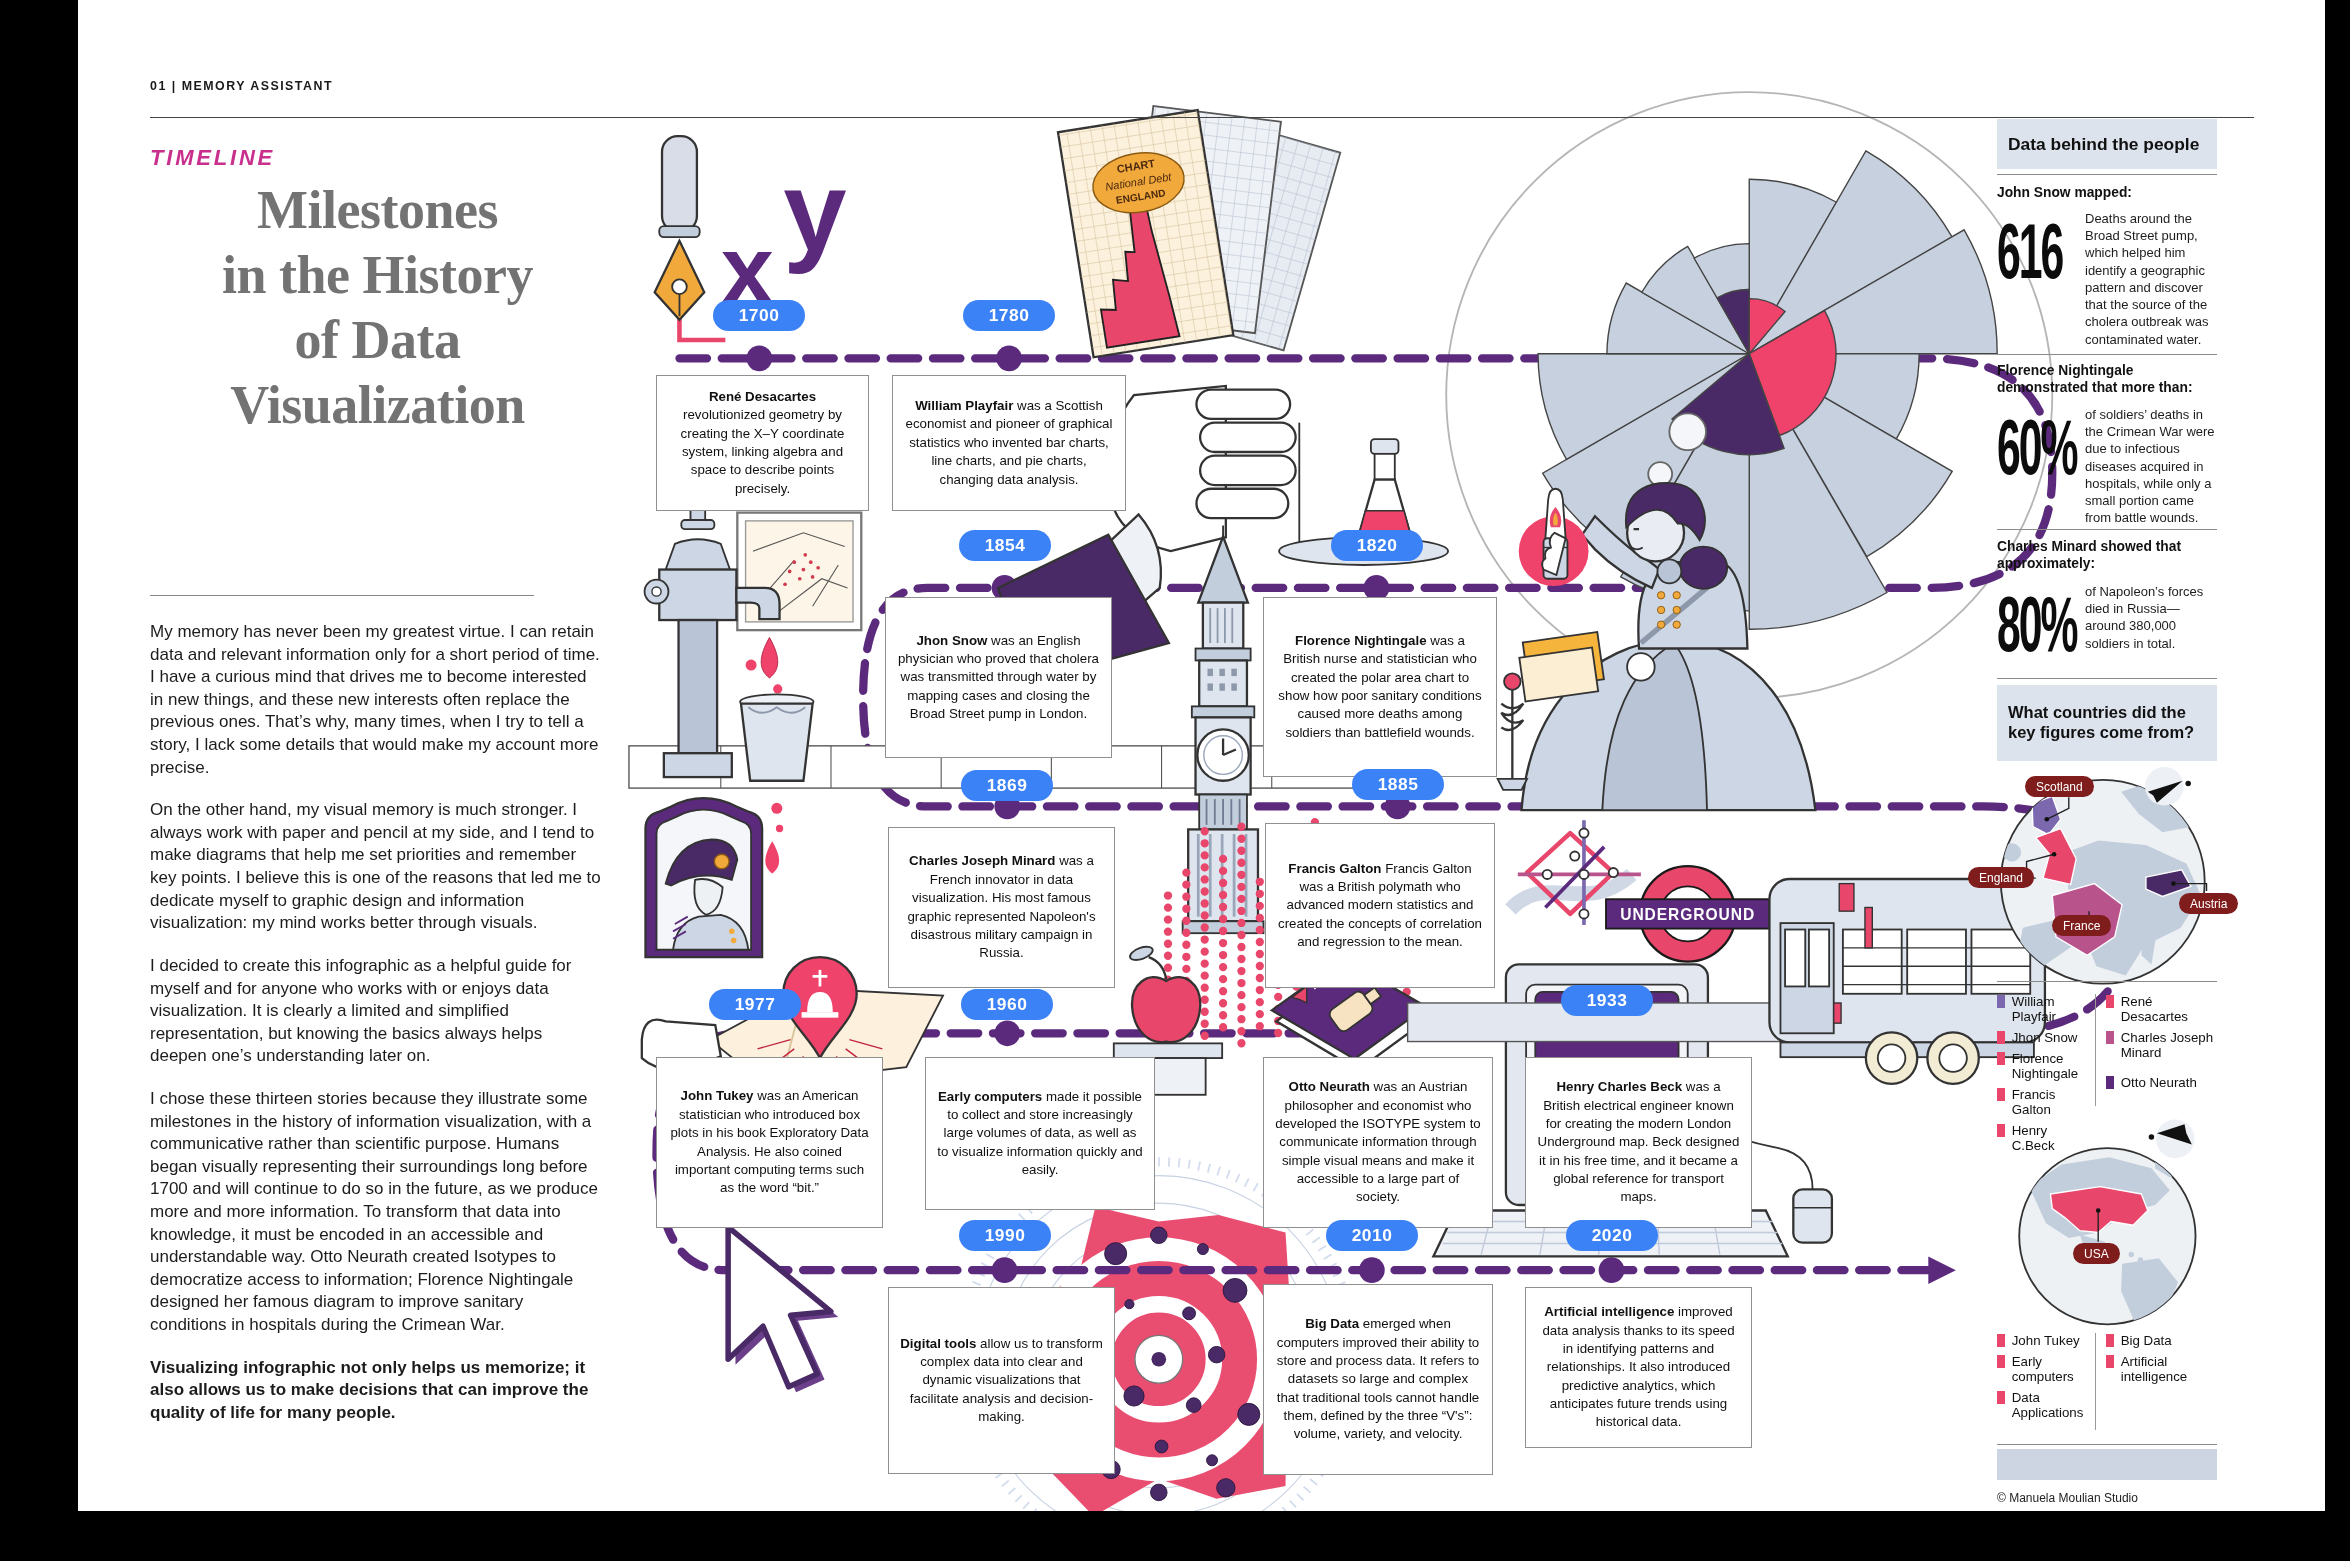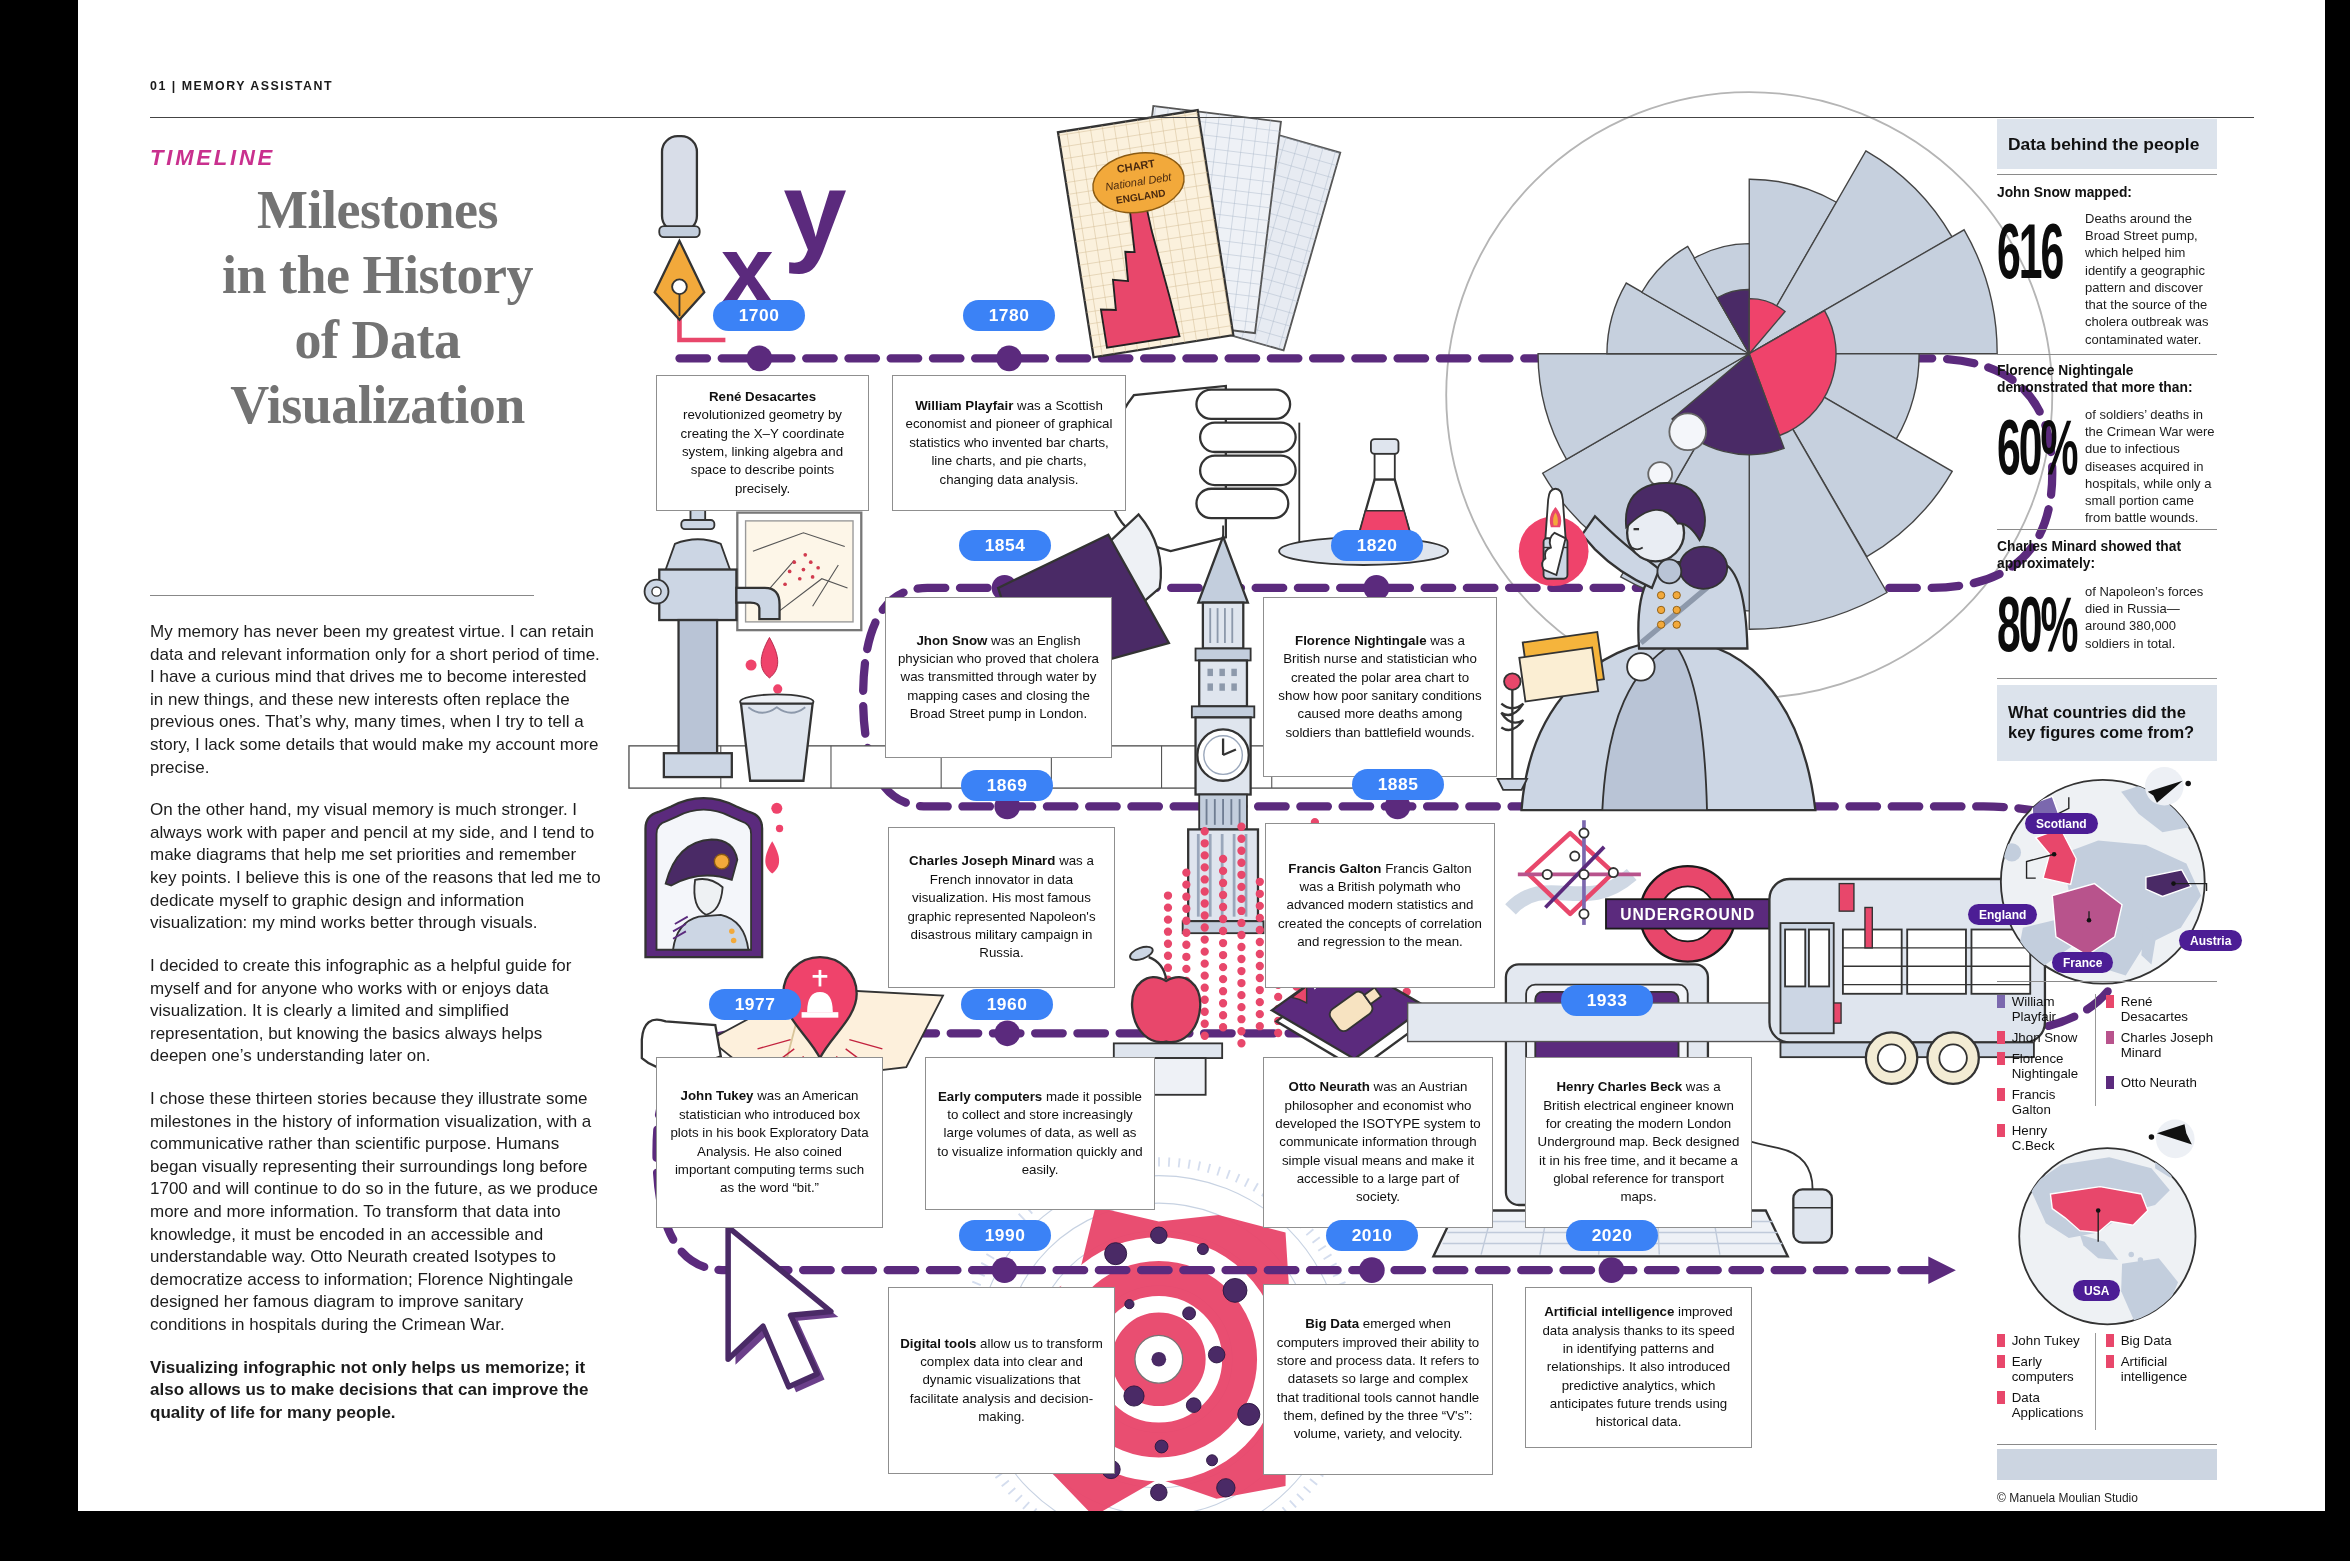--- a/index.html
+++ b/index.html
@@ -30,21 +30,21 @@
             font-weight:700;color:#111;box-sizing:border-box;padding:7.3px 11px;z-index:6;}
   .sb-hr{position:absolute;left:1919px;width:220px;border-top:0.9px solid #8a8a8a;z-index:6;}
   .sb-intro{position:absolute;left:1919px;width:220px;font-size:13.8px;font-weight:700;color:#111;line-height:1.25;z-index:6;}
   .stat{position:absolute;left:1919px;width:220px;display:flex;z-index:6;}
   .stat-num{font-weight:800;font-size:61px;letter-spacing:-2.8px;color:#0c0c0c;transform:scale(0.70,1.28);transform-origin:left top;width:88px;flex:0 0 88px;}
   .stat-txt{font-size:13px;line-height:1.33;color:#1d1d1d;padding-top:3.7px;}
   .legend{position:absolute;z-index:6;}
   .legend .li{display:flex;margin-bottom:5.5px;font-size:13.3px;line-height:1.15;color:#111;}
   .legend .sq{flex:0 0 8.3px;width:8.3px;height:13px;margin-right:6.4px;margin-top:0.9px;}
   .ldiv{position:absolute;border-left:0.9px solid #999;z-index:6;}
-  .pill{position:absolute;background:#4c1d95;color:#fff;font-size:12px;font-weight:700;padding:3.7px 11px;border-radius:13px;z-index:7;margin-top:37px;}
+  .pill{position:absolute;background:#7f1d1d;color:#fff;font-size:12px;font-weight:400;padding:3.7px 11px;border-radius:13px;z-index:7;}
   .sb-bar{position:absolute;left:1919px;width:220px;height:31px;background:#ccd5e1;z-index:6;}
   .credit{position:absolute;left:1919px;font-size:12px;color:#222;z-index:6;}
 </style>
 </head>
 <body>
 
 <div id="stage">
 <div id="page">
 
   <svg class="abs" style="left:0;top:0;z-index:1" width="2247" height="1511" viewBox="0 0 2447 1645">

